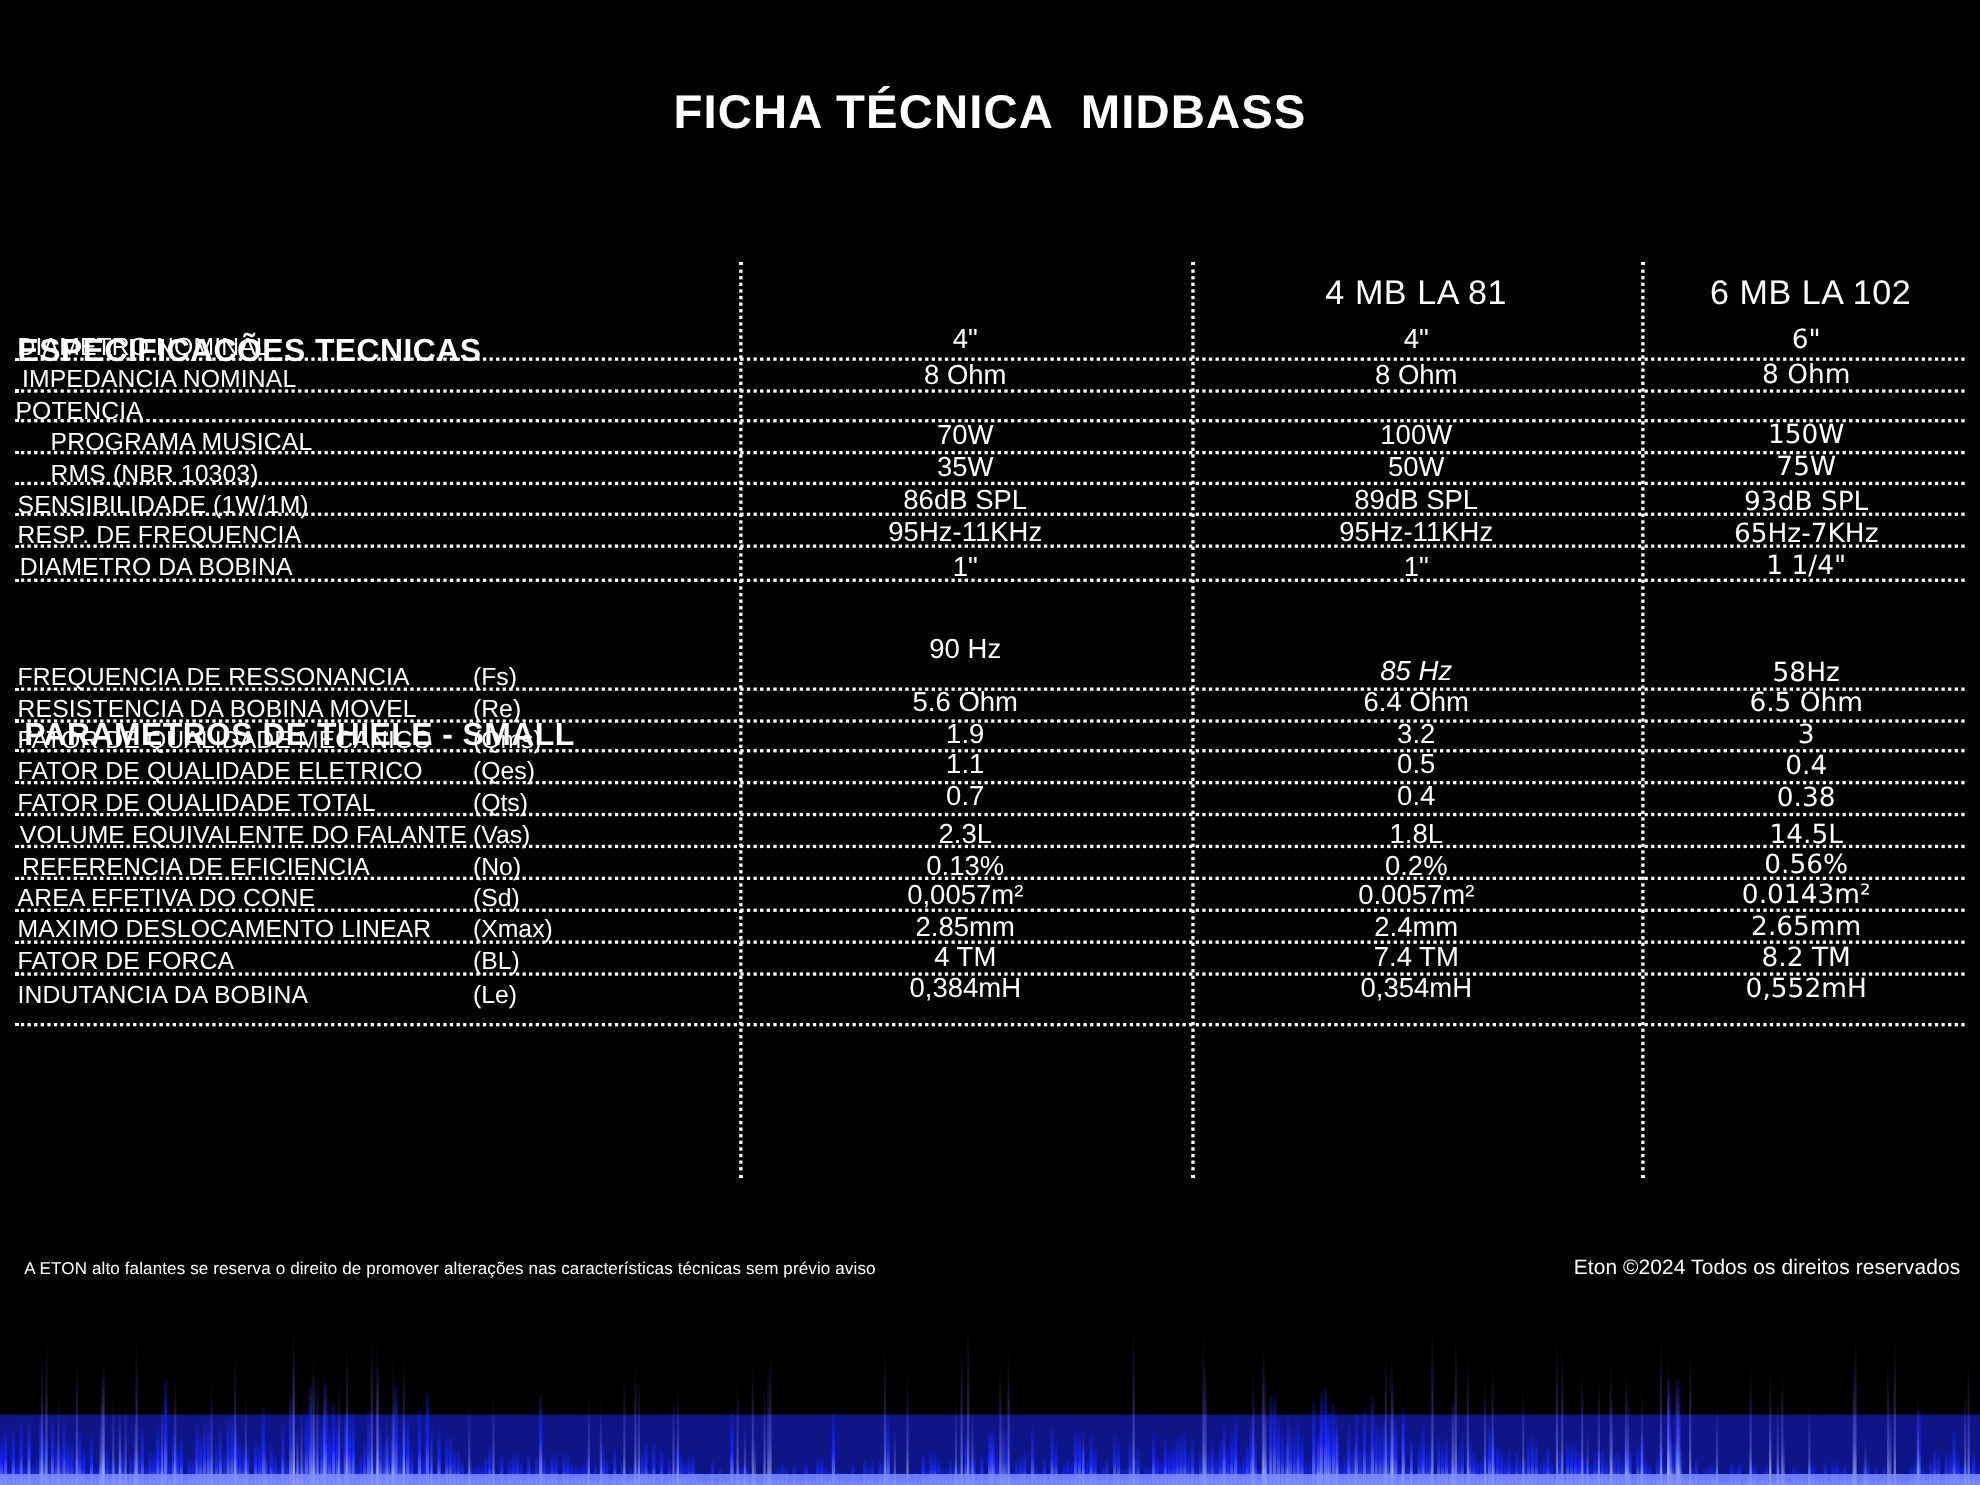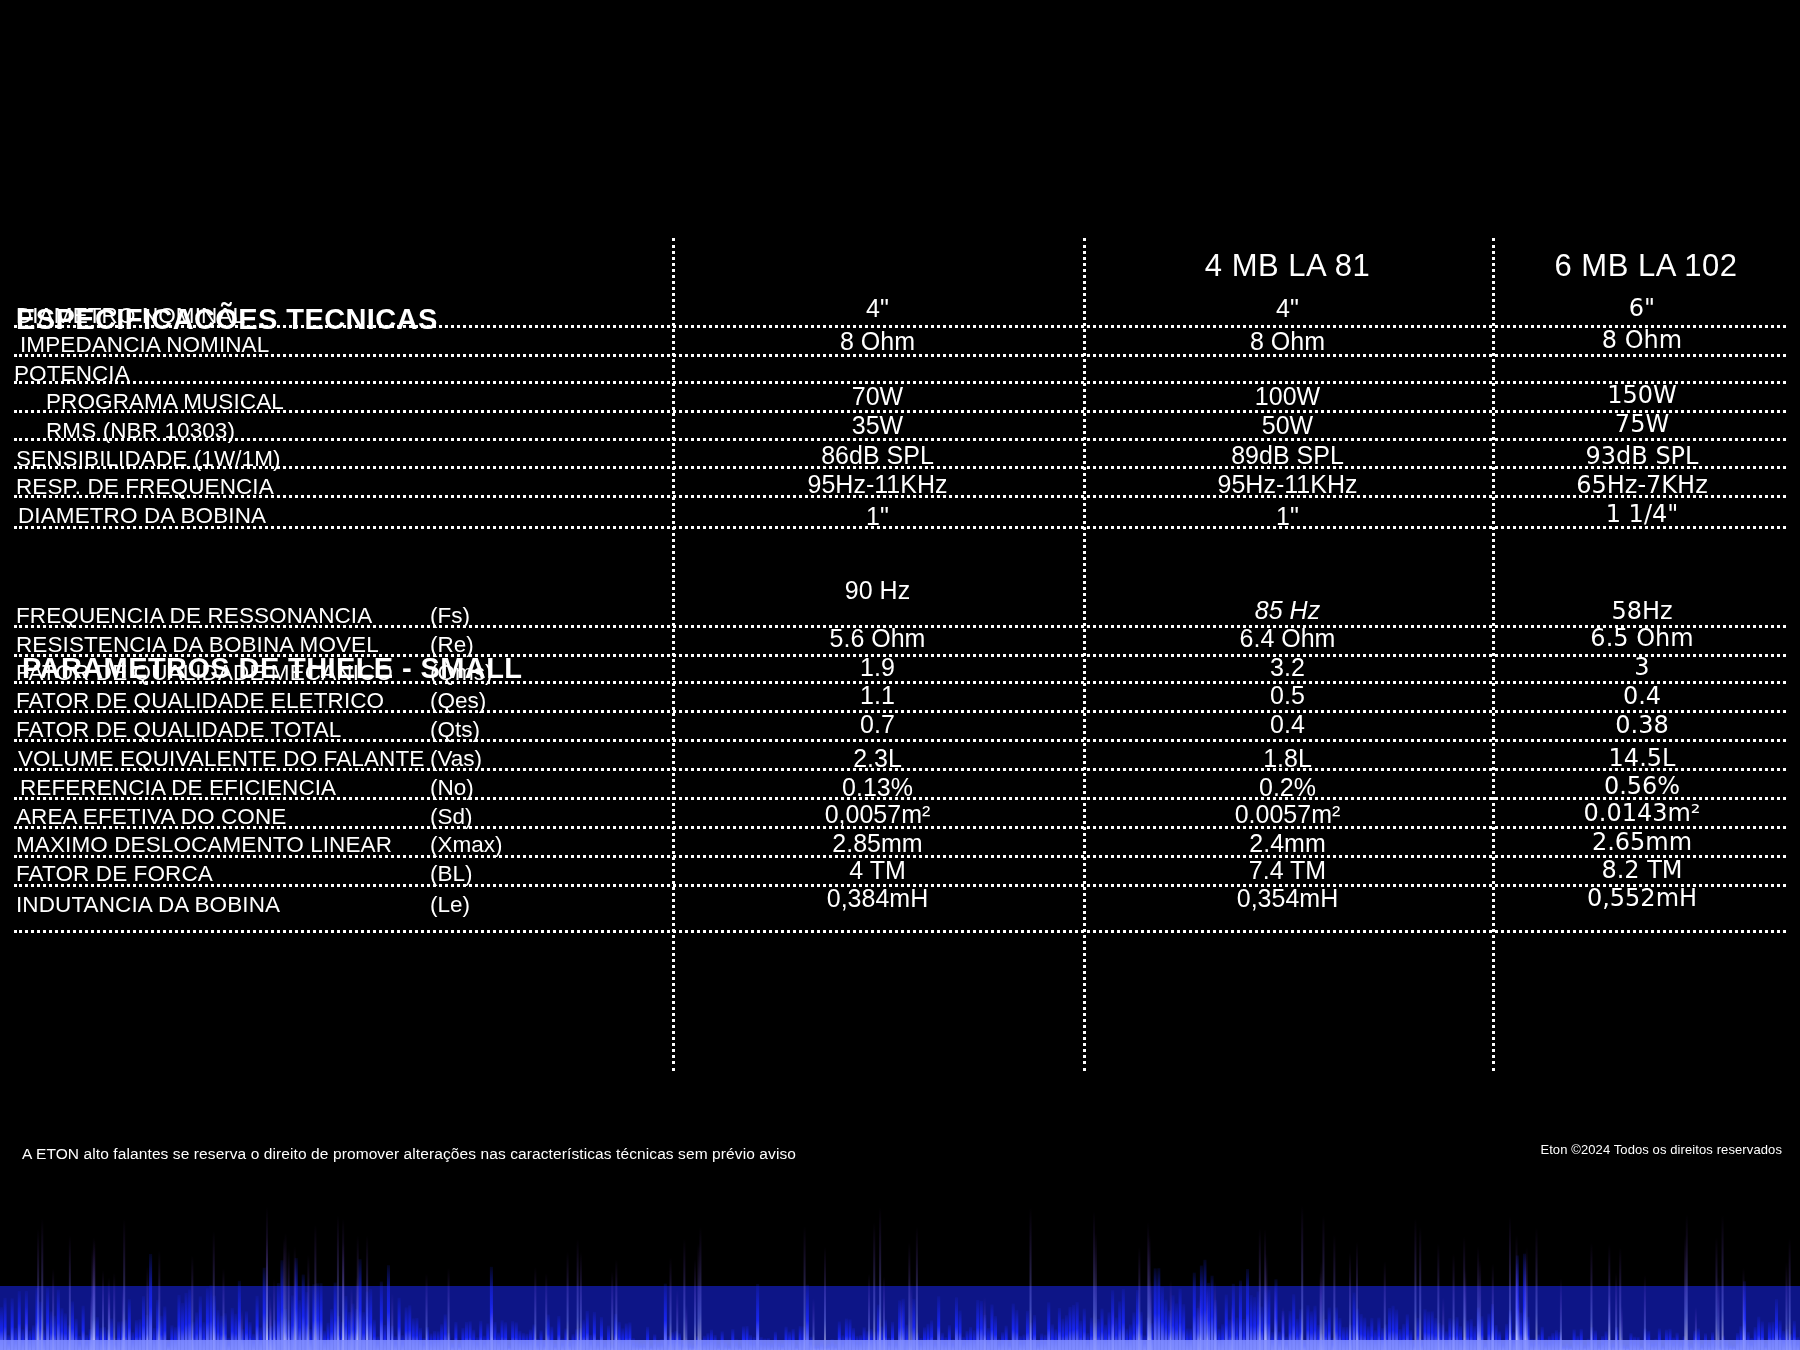--- a/index.html
+++ b/index.html
@@ -92,36 +92,37 @@
   .cell.c3 { left:1492px; width:300px; font-family:"DejaVu Sans", sans-serif; font-size:24px; }
 
   
   .footer-left {
     position:absolute; left:22px; top:1145px;
     font-size:15.5px; color:#ffffff; white-space:nowrap;
     letter-spacing:0.1px;
   }
   .footer-right {
     position:absolute; right:18px; top:1142px;
-    font-size:13px; color:#ffffff; white-space:nowrap;
+    font-size:19px; color:#ffffff; white-space:nowrap;
     letter-spacing:0.1px;
   }
 
   
   .spectrum {
     position:absolute; left:0; bottom:0; width:1800px; height:160px;
     overflow:hidden; background:#000;
   }
   .spectrum svg { display:block; width:1800px; height:160px; }
 </style>
 </head>
 <body>
 
 <div class="sheet">
 
+  <div class="title">FICHA TÉCNICA  MIDBASS</div>
 
   <div class="grid">
     <div class="vline v1"></div>
     <div class="vline v2"></div>
     <div class="vline v3"></div>
 
     <div class="colhead h2">4 MB LA 81</div>
     <div class="colhead h3">6 MB LA 102</div>
 
     <div class="section-title s1">ESPECIFICACÕES TECNICAS</div>

